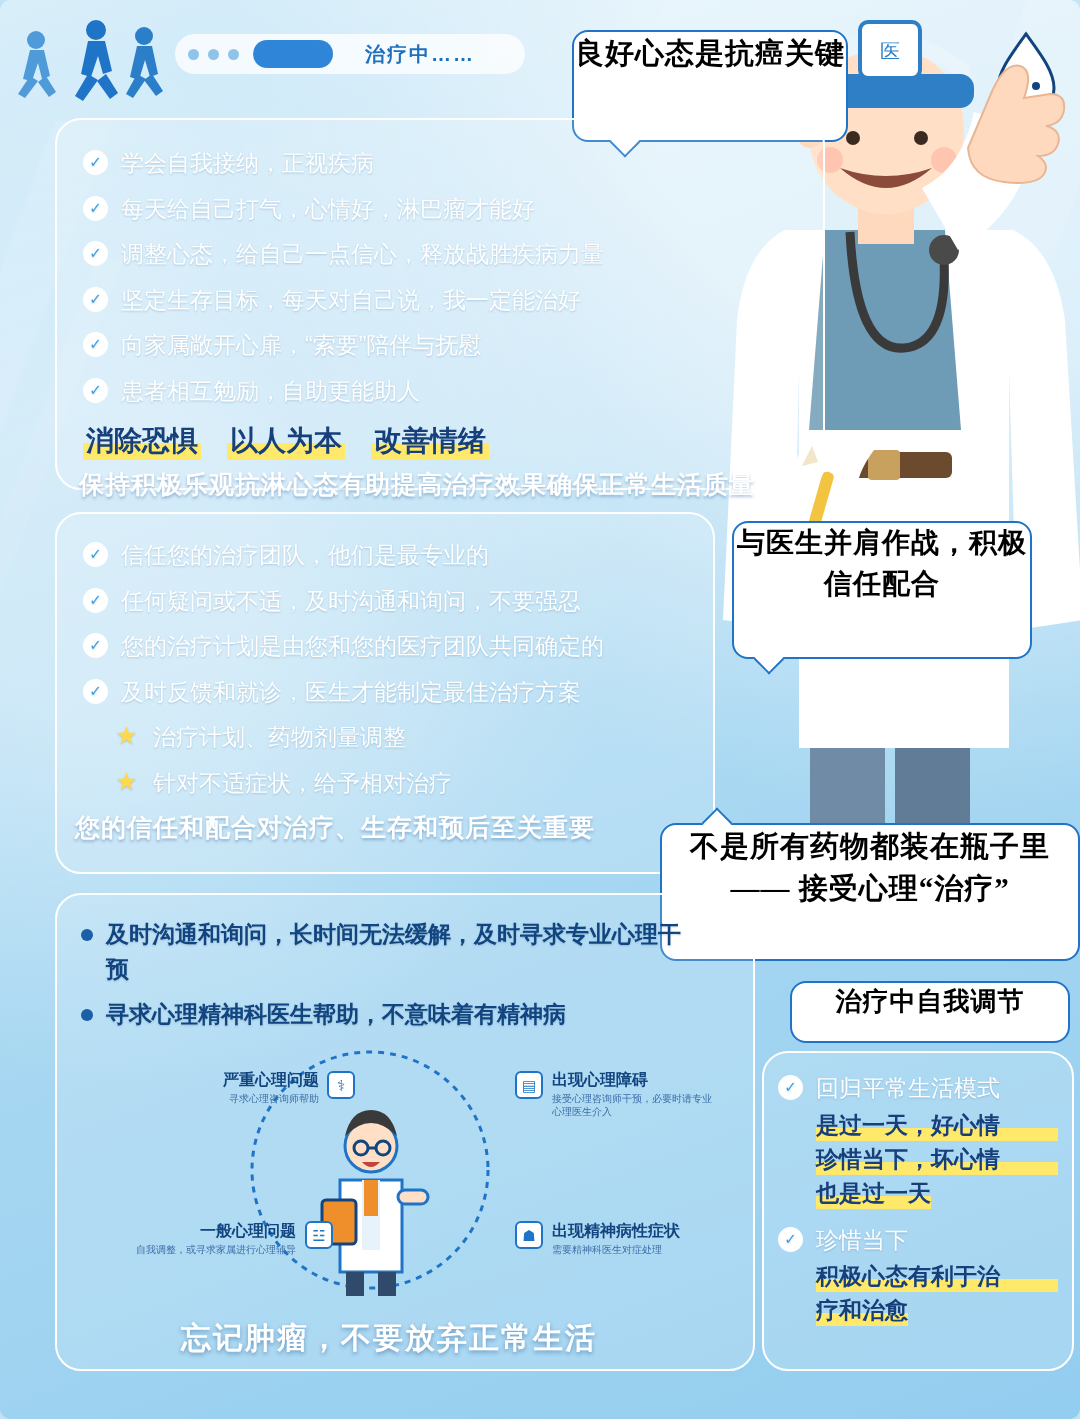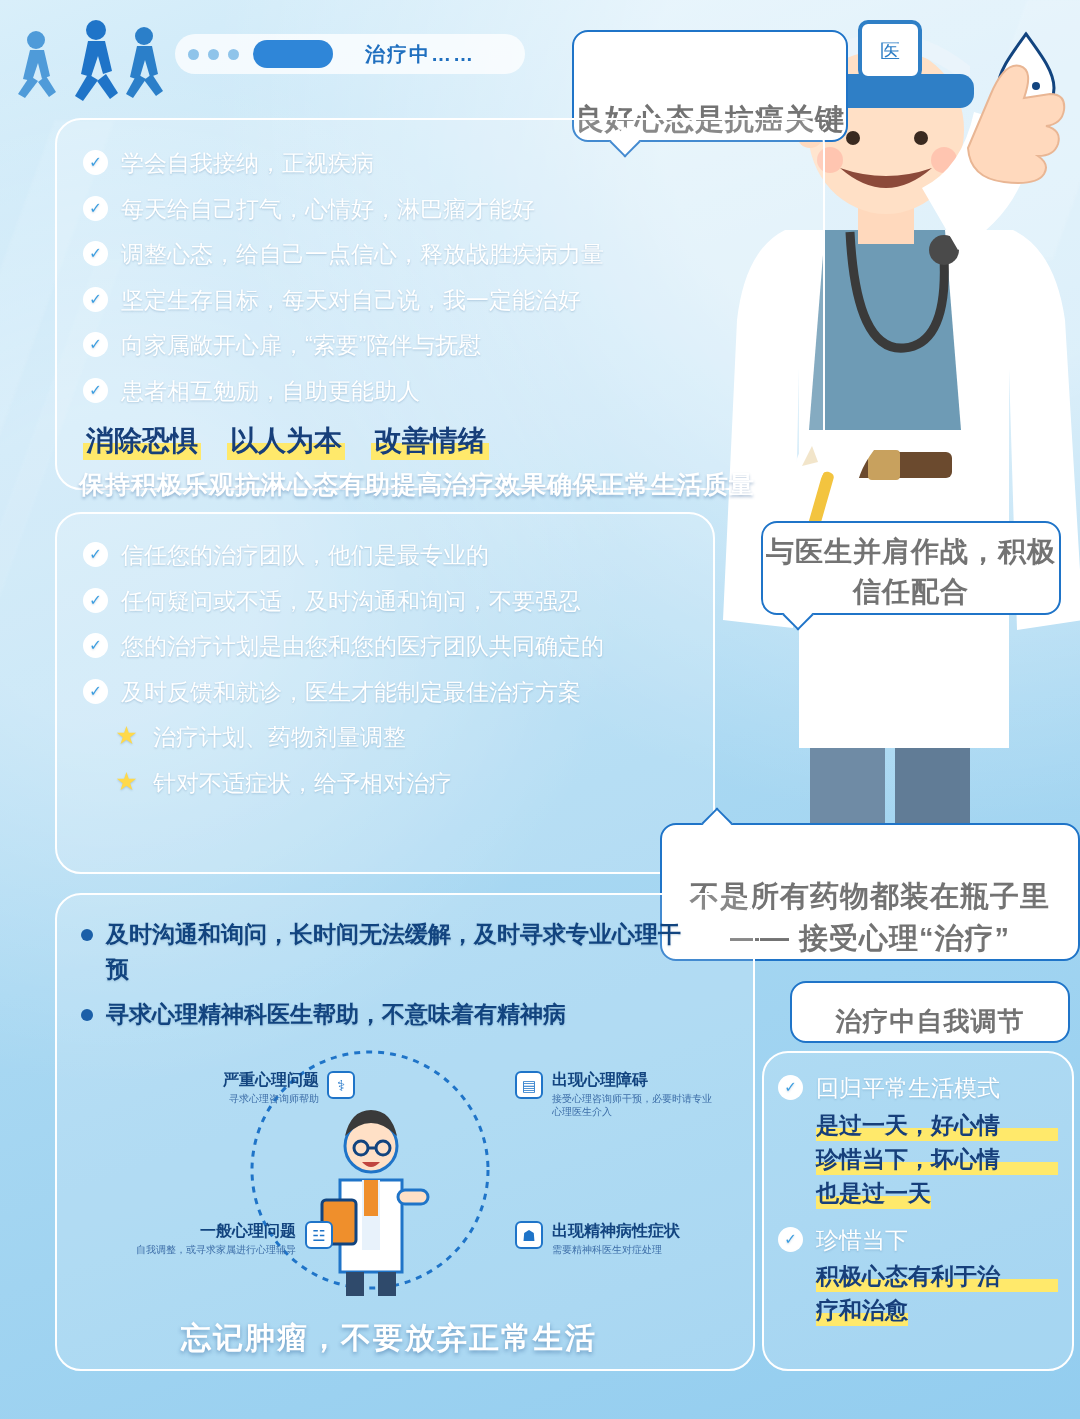--- a/index.html
+++ b/index.html
@@ -10,20 +10,21 @@
     position:relative;
     overflow:hidden;
   }
   
   #poster {
     position:absolute; inset:0;
     background:
       radial-gradient(circle at 88% 6%, rgba(255,255,255,.55) 0 18%, rgba(255,255,255,0) 45%),
       radial-gradient(circle at 10% 40%, rgba(255,255,255,.35) 0 12%, rgba(255,255,255,0) 40%),
       linear-gradient(160deg,#d9effa 0%, #bfe2f6 25%, #a9d8f2 55%, #93cdef 100%);
+    border-radius: 11px;
   }
   .bg-stripe {
     position:absolute; background:rgba(255,255,255,.35);
     transform:skewX(-20deg); filter:blur(1px);
   }
   
   .topbar{
     position:absolute; left:175px; top:34px; width:350px; height:40px;
     background:rgba(255,255,255,.75); border-radius:20px;
     display:flex; align-items:center;
@@ -73,32 +74,32 @@
     padding:0 3px;
   }
   .underline-row{ display:flex; gap:26px; margin:14px 0 8px 26px;}
   .summary{
     color:#ffffff; font-weight:700; font-size:25px; letter-spacing:1px;
     text-shadow:0 2px 3px rgba(30,80,140,.35);
   }
   
   .bubble{
     position:absolute; background:#ffffff; border:2px solid #1f74c8;
-    border-radius:16px; color:#737373; font-weight:700;
-    display:flex; align-items:flex-end; justify-content:center; text-align:center;
-    line-height:1.45; letter-spacing:1px;
+    border-radius:16px; color:#000000; font-weight:700;
+    display:flex; align-items:flex-start; justify-content:center; text-align:center;
+    line-height:1.45; letter-spacing:1px;font-family:Liberation Serif, serif;
   }
   .bubble .tail{
     position:absolute; width:22px;height:22px;background:#ffffff;
     border-right:2px solid #1f74c8; border-bottom:2px solid #1f74c8;
     transform:rotate(45deg);
   }
   #bub1{ left:572px; top:30px; width:276px; height:112px; font-size:29px;}
   #bub1 .tail{ left:40px; bottom:-13px; }
-  #bub2{ left:761px; top:521px; width:300px; height:94px; font-size:28px;}
+  #bub2{ left:732px; top:521px; width:300px; height:138px; font-size:28px;}
   #bub2 .tail{ left:24px; bottom:-13px; }
   #bub3{ left:660px; top:823px; width:420px; height:138px; font-size:29px;}
   #bub3 .tail{ left:44px; top:-13px; transform:rotate(225deg); }
   #bub4{ left:790px; top:981px; width:280px; height:62px; font-size:26px;}
   
   #card4{
     position:absolute; left:762px; top:1051px; width:312px; height:320px;
     border:2px solid #ffffff; border-radius:26px; background:rgba(255,255,255,.16);
     padding:18px 14px;
   }
@@ -286,20 +287,21 @@
         </li>
       <li style="margin-left:30px;">
           <span class="star">★</span>
           <span>治疗计划、药物剂量调整</span>
         </li>
       <li style="margin-left:30px;">
           <span class="star">★</span>
           <span>针对不适症状，给予相对治疗</span>
         </li>
     </ul>
+    <div class="summary" style="margin:6px 0 0 18px;">您的信任和配合对治疗、生存和预后至关重要</div>
   </div>
 
   <div class="bubble" id="bub3">
     <span>不是所有药物都装在瓶子里 —— 接受心理“治疗”</span>
     <span class="tail"></span>
   </div>
 
   <div class="bubble" id="bub4">
     <span>治疗中自我调节</span>
   </div>

